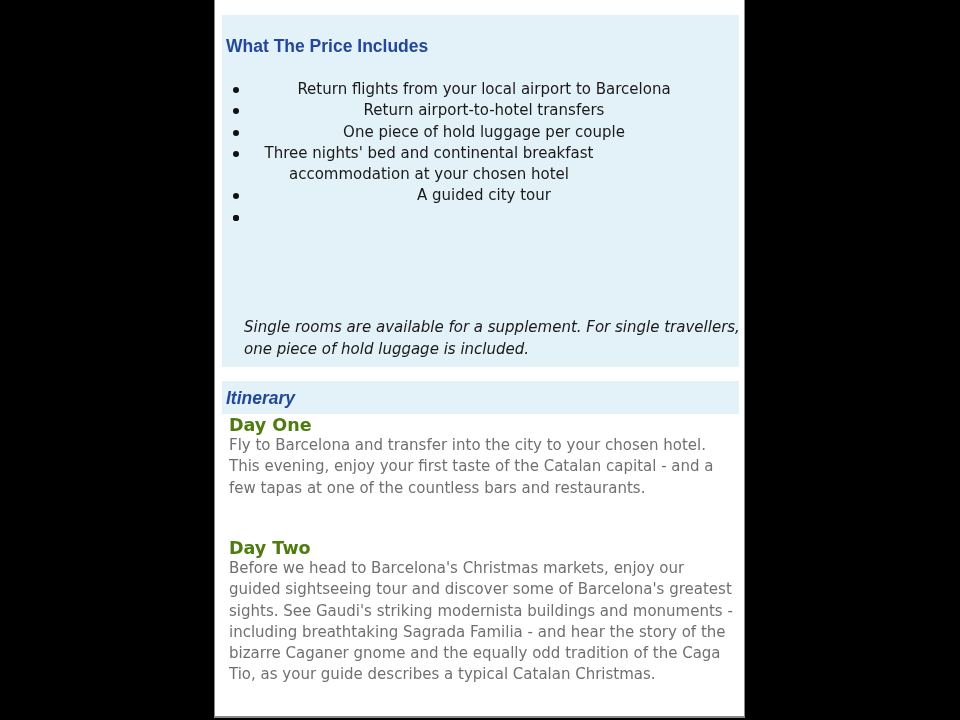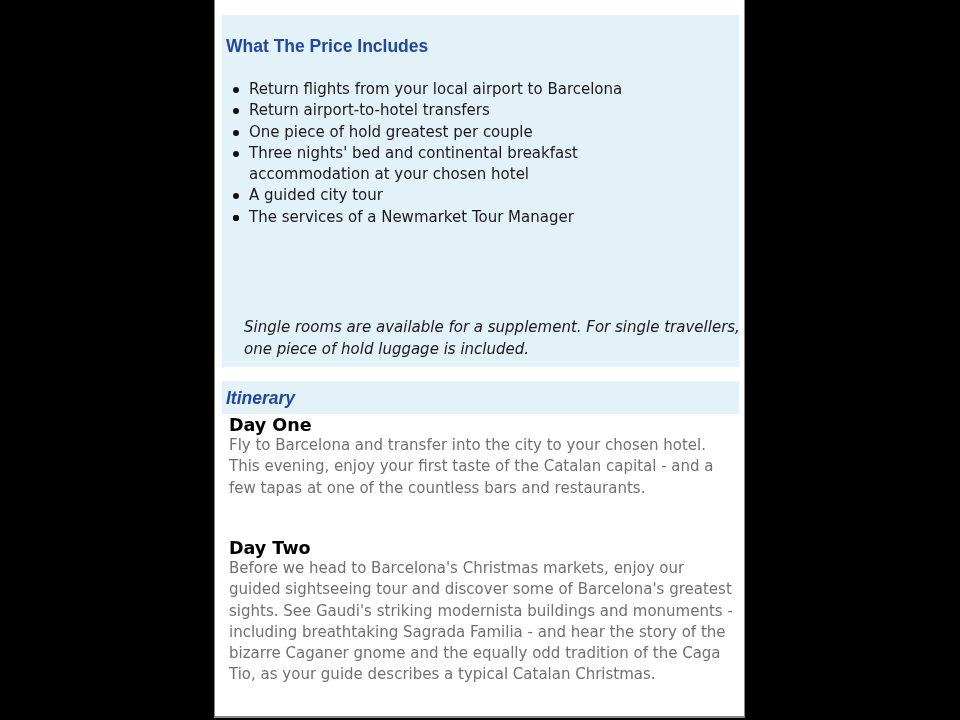--- a/index.html
+++ b/index.html
@@ -46,20 +46,21 @@
       position: absolute;
       left: 6px;
       top: 64px;
       margin: 0;
       padding: 0;
       list-style: none;
       font-family: "DejaVu Sans", sans-serif;
       font-size: 15px;
       line-height: 21.3px;
       color: #1a1a1a;
+      text-align: center;
     }
     .includes-list li {
       position: relative;
       padding-left: 21px;
       width: 470px;
     }
     .includes-list li .bullet {
       position: absolute;
       left: 5px;
       top: 8px;
@@ -97,21 +98,21 @@
     .day {
       position: absolute;
       left: 14px;
       width: 510px;
       font-family: "DejaVu Sans", sans-serif;
       font-size: 15px;
       line-height: 21.3px;
     }
     .day-title {
       font-weight: bold;
-      color: #000000;
+      color: #4d7c0f;
       margin: 0;
       line-height: 19px;
     }
     .day-text {
       color: #707070;
       margin: 0;
     }
     .day-one { top: 416px; }
     .day-two { top: 539px; }
   </style>
@@ -119,25 +120,25 @@
 <body>
 
 <div class="panel">
 
   <div class="price-box">
     <h2 class="section-title price-title">What The Price Includes</h2>
 
     <ul class="includes-list">
       <li><span class="bullet"></span><span>Return flights from your local airport to Barcelona</span></li>
       <li><span class="bullet"></span><span>Return airport-to-hotel transfers</span></li>
-      <li><span class="bullet"></span><span>One piece of hold greatest per couple</span></li>
+      <li><span class="bullet"></span><span>One piece of hold luggage per couple</span></li>
       <li style="width:360px"><span class="bullet"></span><span>Three nights' bed and continental breakfast accommodation at your chosen hotel</span></li>
       <li><span class="bullet"></span><span>A guided city tour</span></li>
       <li><span class="bullet"></span></li>
-      <li><span class="bullet"></span><span>The services of a Newmarket Tour Manager</span></li>
+      <li><span class="bullet"></span></li>
     </ul>
 
     <p class="note">Single rooms are available for a supplement. For single travellers, one piece of hold luggage is included.</p>
   </div>
 
   <div class="itinerary-header">
     <h2 class="section-title itinerary-title">Itinerary</h2>
   </div>
 
   <div class="day day-one">

